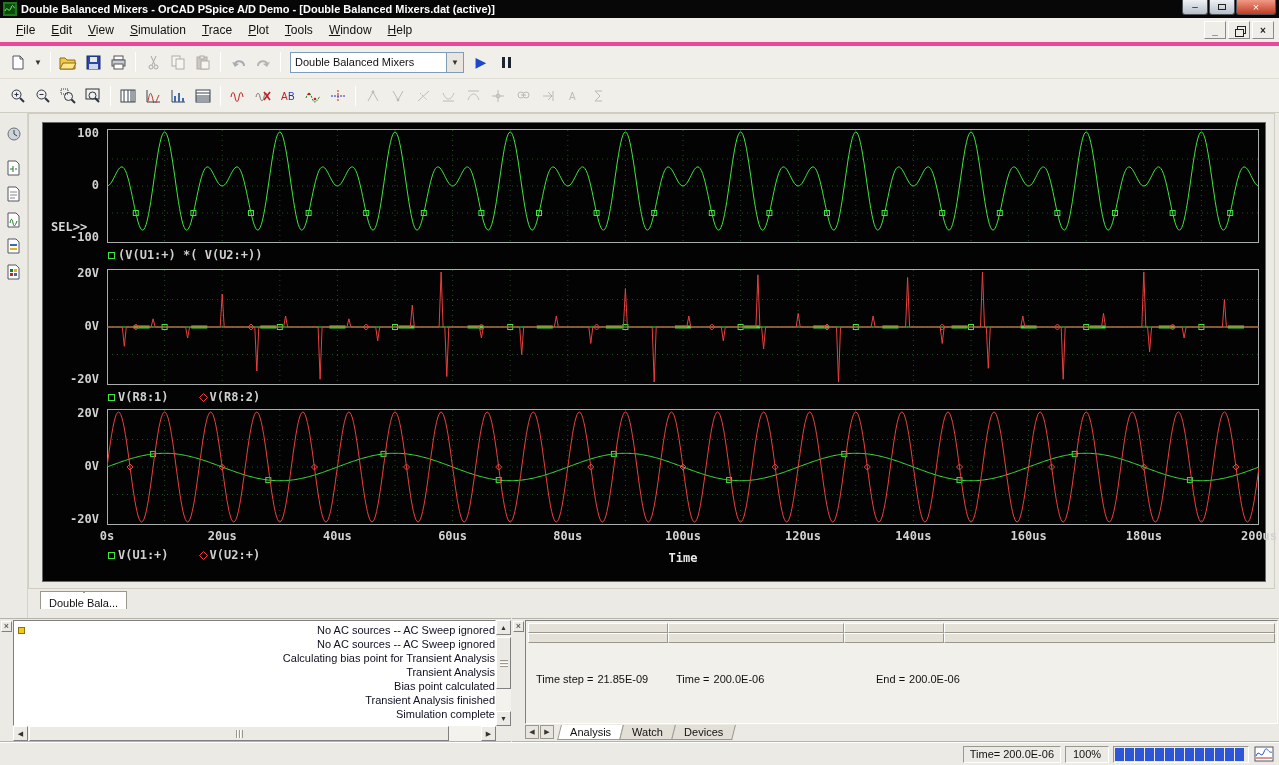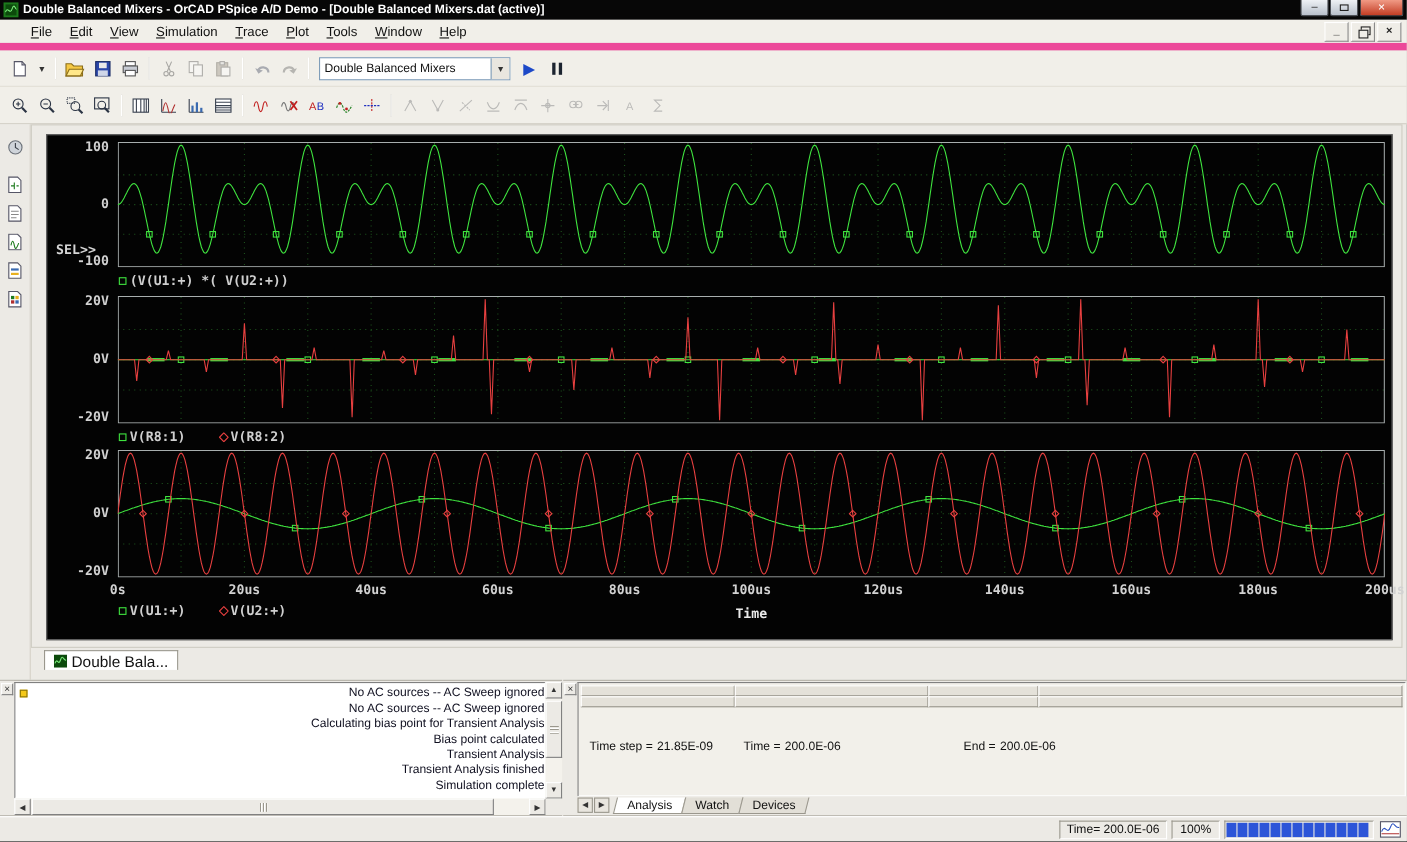--- a/index.html
+++ b/index.html
@@ -9,21 +9,21 @@
 
 .titlebar{position:absolute;left:0;top:0;width:100%;height:18px;background:#070707;display:flex;align-items:center;color:#fff;}
 .app-icon{width:14px;height:14px;margin:0 4px 0 3px;flex:0 0 auto;}
 .title-text{font-size:11px;font-weight:bold;white-space:nowrap;flex:1;overflow:hidden;}
 .win-controls{display:flex;gap:1px;margin-right:3px;align-self:flex-start;}
 .wbtn{width:26px;height:15px;display:flex;align-items:center;justify-content:center;background:linear-gradient(#eef1f5,#b7bfca);border:1px solid #4d5158;border-top:none;border-radius:0 0 3px 3px;font-size:10px;color:#222;line-height:10px;}
 .wbtn .maxbox{width:8px;height:6px;border:1px solid #222;display:block;}
 .wbtn.close{width:40px;background:linear-gradient(#f09a85,#c23b22);color:#fff;font-size:11px;}
 
 
-.menubar{position:absolute;left:0;top:18px;width:100%;height:28px;background:#f1efe9;border-bottom:7px solid #ec4899;display:flex;align-items:center;padding-left:20px;}
+.menubar{position:absolute;left:0;top:18px;width:100%;height:28px;background:#f1efe9;border-bottom:4px solid #ec4899;display:flex;align-items:center;padding-left:8px;}
 .menu-item{padding:4px 8px;font-size:12px;cursor:default;}
 .mdi-controls{margin-left:auto;margin-right:5px;display:flex;gap:2px;}
 .mdibtn{width:22px;height:18px;background:#efede7;border:1px solid;border-color:#fff #8a8a8a #8a8a8a #fff;display:flex;align-items:center;justify-content:center;font-size:10px;font-weight:bold;color:#222;}
 .restore-glyph{position:relative;width:9px;height:9px;}
 .restore-glyph:before{content:"";position:absolute;left:2px;top:0;width:7px;height:6px;border:1px solid #222;}
 .restore-glyph:after{content:"";position:absolute;left:0;top:3px;width:7px;height:6px;border:1px solid #222;background:#efede7;}
 
 
 .toolbar{position:absolute;left:0;width:100%;display:flex;align-items:center;background:#f1efe9;padding-left:6px;gap:1px;}
 .tb1{top:46px;height:33px;border-bottom:1px solid #e0ddd4;}
@@ -52,21 +52,21 @@
 .legend{position:absolute;left:64px;height:16px;display:flex;gap:30px;align-items:center;}
 .lgitem{display:flex;align-items:center;gap:2px;}
 .lgitem span{color:#cfcfcf;}
 .sel{position:absolute;left:8px;top:97px;color:#d6d6d6;}
 .xrow{position:absolute;left:0;top:406px;width:1224px;height:14px;}
 .xlab{position:absolute;top:0;width:70px;text-align:center;color:#d2d2d2;}
 .timelab{position:absolute;left:64px;top:428px;width:1152px;text-align:center;color:#eaeaea;}
 
 
 .doctabbar{position:absolute;left:40px;top:589px;width:600px;height:20px;display:flex;align-items:flex-end;}
-.doctab{height:18px;background:#fff;border:1px solid #9a978d;border-bottom:none;display:flex;align-items:center;gap:4px;padding:0 8px;font-size:14px;}
+.doctab{height:18px;background:#fff;border:1px solid #9a978d;border-bottom:none;display:flex;align-items:center;gap:4px;padding:0 8px;font-size:11px;flex-direction:column;}
 
 
 .panel{position:absolute;top:618px;height:124px;background:#eceae5;border:1px solid #b5b2a8;border-left:none;border-right:none;}
 .left-panel{left:0;width:511px;}
 .right-panel{left:512px;width:767px;}
 .panel-gutter{position:absolute;left:0;top:0;width:13px;height:100%;background:#eceae5;}
 .panel-close{position:absolute;left:1px;top:2px;width:11px;height:11px;background:#eceae5;border:1px solid;border-color:#fff #808080 #808080 #fff;font-size:9px;line-height:9px;text-align:center;color:#333;}
 .msg-area{position:absolute;left:13px;top:1px;right:15px;bottom:15px;background:#fff;border:1px solid;border-color:#808080 #fff #fff #808080;overflow:hidden;padding:2px 0 0 4px;}
 .msg-row{display:flex;align-items:center;height:14px;font-size:11px;color:#101020;white-space:nowrap;justify-content:space-between;}
 .msg-ico{width:13px;flex:0 0 auto;display:flex;align-items:center;}
@@ -703,25 +703,25 @@
         <div class="msg-row">
           <span class="msg-ico"></span>
           <span>No AC sources -- AC Sweep ignored</span>
         </div>
         <div class="msg-row">
           <span class="msg-ico"></span>
           <span>Calculating bias point for Transient Analysis</span>
         </div>
         <div class="msg-row">
           <span class="msg-ico"></span>
-          <span>Bias point calculated</span>
+          <span>Transient Analysis</span>
         </div>
         <div class="msg-row">
           <span class="msg-ico"></span>
-          <span>Transient Analysis</span>
+          <span>Bias point calculated</span>
         </div>
         <div class="msg-row">
           <span class="msg-ico"></span>
           <span>Transient Analysis finished</span>
         </div>
         <div class="msg-row">
           <span class="msg-ico"></span>
           <span>Simulation complete</span>
         </div>
       </div>

